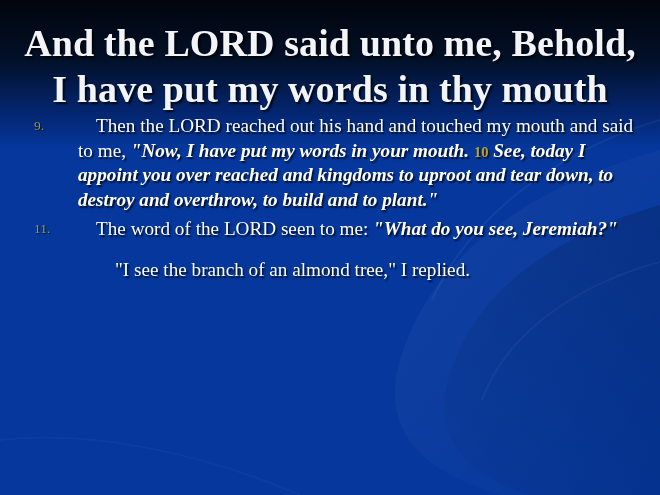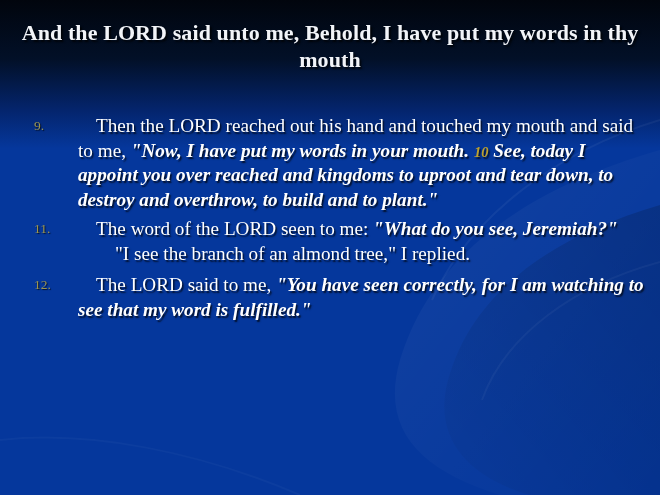--- a/index.html
+++ b/index.html
@@ -35,21 +35,21 @@
   .swoosh-layer svg { display:block; width:660px; height:495px; }
 
   
   .title {
     position: absolute;
     left: 18px;
     top: 20px;
     width: 624px;
     text-align: center;
     color: #f2f4f8;
-    font-size: 22px;
+    font-size: 38px;
     font-weight: bold;
     line-height: 1.22;
     letter-spacing: 0.1px;
     text-shadow: 2px 2px 2px rgba(0,0,0,0.75);
   }
 
   
   .body {
     position: absolute;
     left: 0;
@@ -83,31 +83,30 @@
     display: inline-block;
     width: 18px;
   }
   .q {
     font-weight: bold;
     font-style: italic;
   }
   .vnum-inline {
     color: #bca02e;
     font-weight: bold;
-    font-style: italic;
     font-size: 14.5px;
     margin-top: 23px;
   }
   .reply-line {
     padding-left: 115px;
     padding-right: 16px;
     text-shadow: 1.5px 1.5px 1.5px rgba(0,0,0,0.72);
   }
   .sp-9  { margin-bottom: 4px; }
-  .sp-11 { margin-bottom: 1px; }
+  .sp-11 { margin-bottom: 17px; }
   .sp-reply { margin-bottom: 6px; }
 </style>
 </head>
 <body>
 
 <div id="slide">
 
   <div class="swoosh-layer">
     <svg viewBox="0 0 660 495" xmlns="http://www.w3.org/2000/svg" aria-hidden="true">
       <defs>
@@ -138,19 +137,15 @@
       <span class="lead">Then the LORD reached out his hand and touched my mouth and said to me, </span><span class="q">"Now, I have put my words in your mouth. </span><span class="vnum-inline">10</span><span class="q"> See, today I appoint you over reached and kingdoms to uproot and tear down, to destroy and overthrow, to build and to plant."</span>
     </div>
 
     <div class="verse sp-11">
       <span class="num">11.</span>
       <span class="lead">The word of the LORD seen to me: </span><span class="q">"What do you see, Jeremiah?"</span>
     </div>
 
     <div class="reply-line sp-reply">"I see the branch of an almond tree," I replied.</div>
 
-    <div class="verse">
-      <span class="num">12.</span>
-      <span class="lead">The LORD said to me, </span><span class="q">"You have seen correctly, for I am watching to see that my word is fulfilled."</span>
-    </div>
 
   </div>
 </div>
 
 </body></html>

